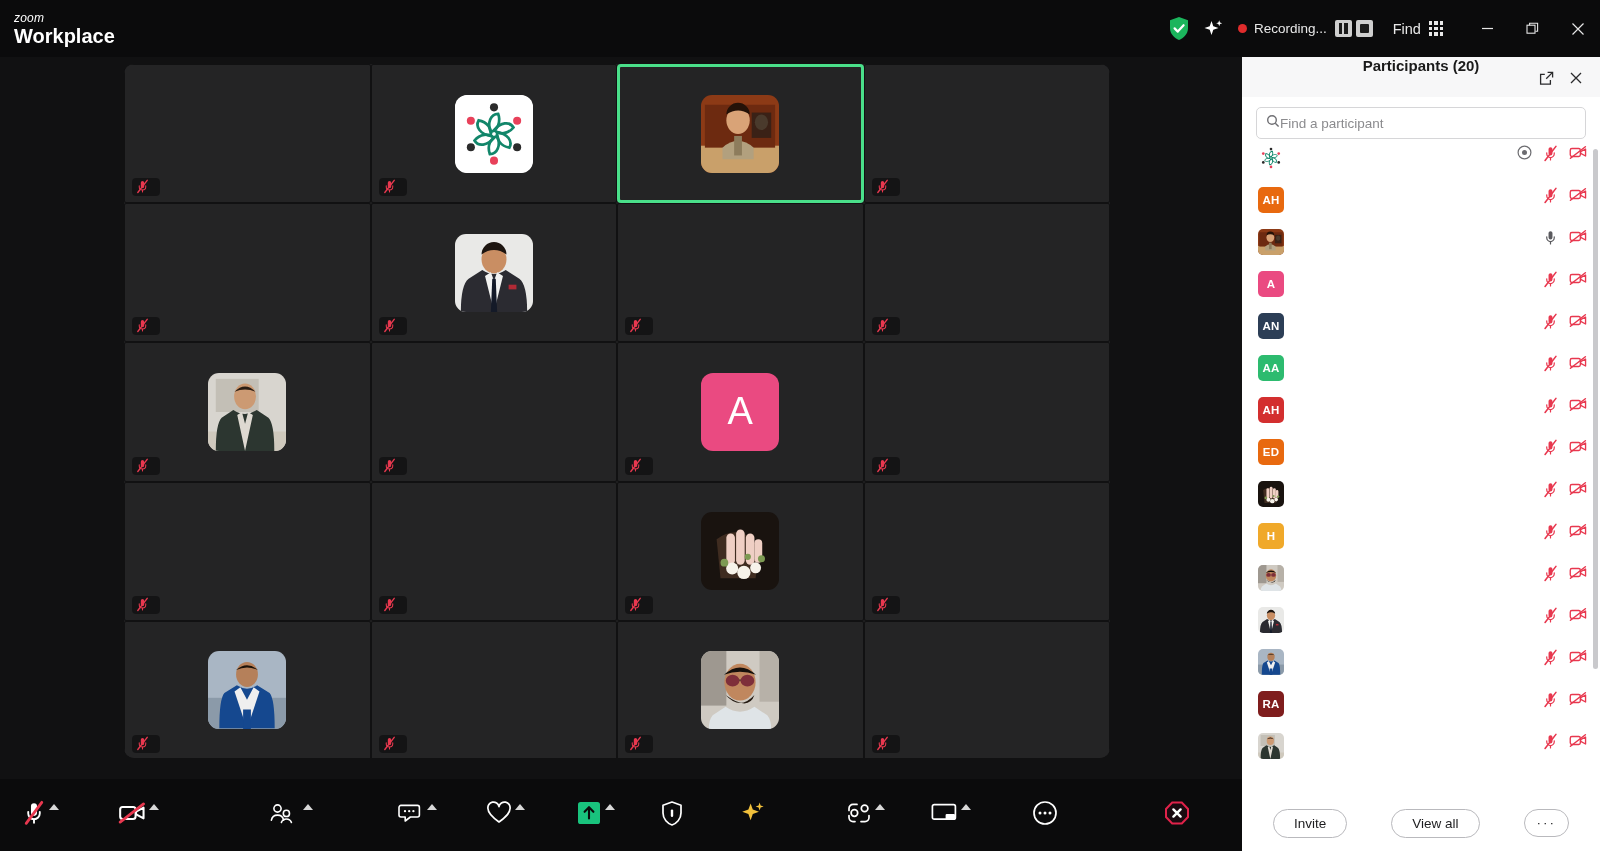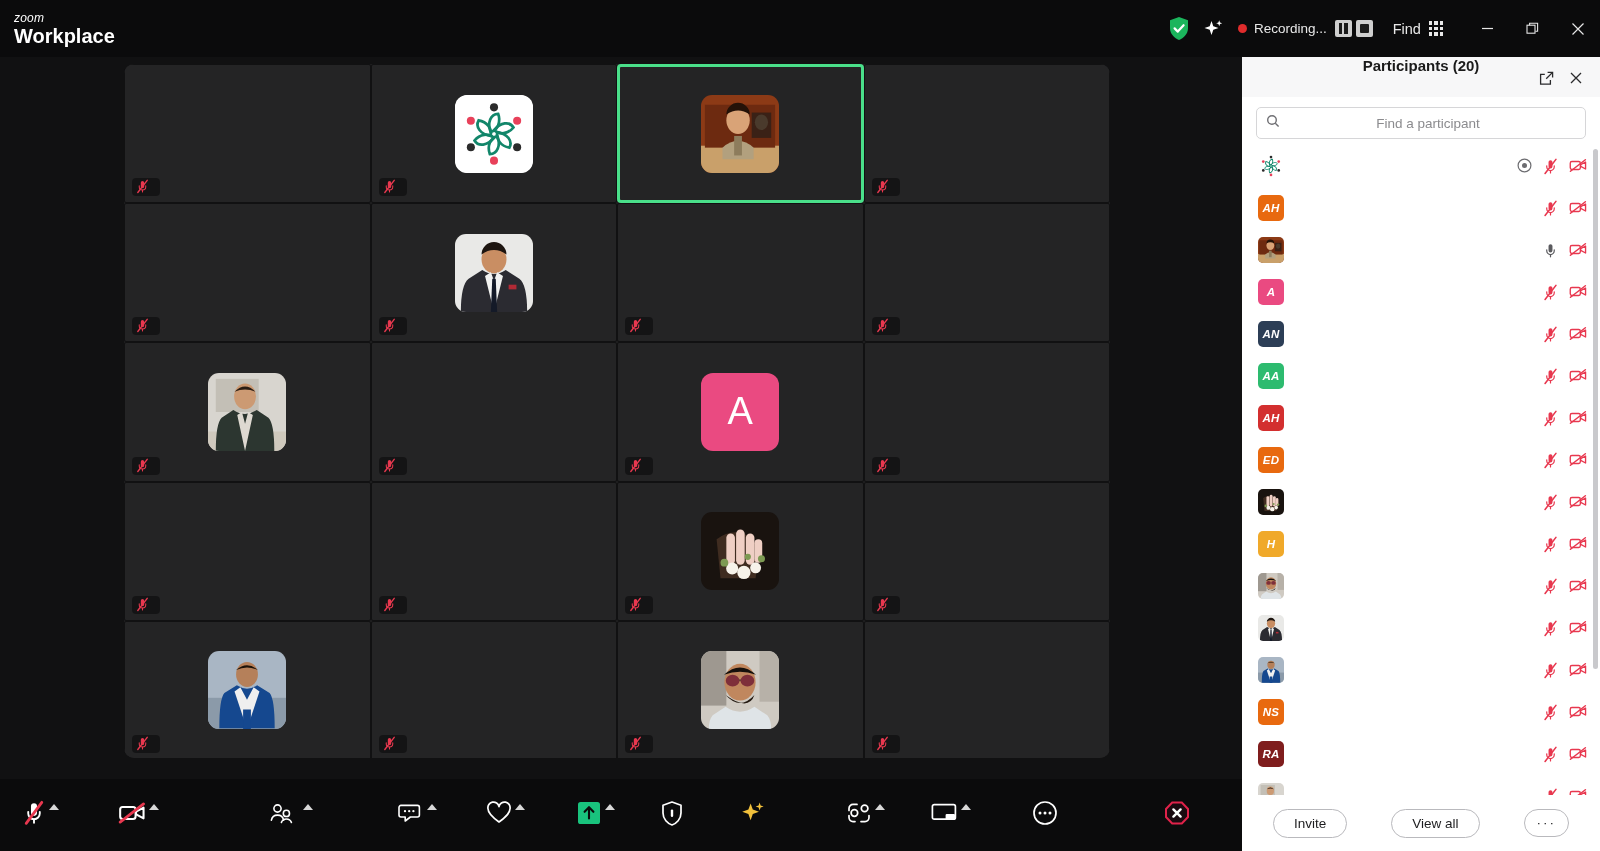--- a/index.html
+++ b/index.html
@@ -107,26 +107,26 @@
   #panel-header .hdr-btn { position: absolute; top: 11px; width: 20px; height: 20px;
     display: flex; align-items: center; justify-content: center; cursor: pointer; }
   #btn-popout { right: 44px; } #btn-panel-close { right: 14px; }
   #search-wrap { padding: 10px 14px 6px 14px; flex: 0 0 auto; }
   #search-box {
     height: 32px; border: 1px solid #d6d6d8; border-radius: 5px;
     display: flex; align-items: center; padding: 0 9px;
   }
   #search-input {
     border: none; outline: none; flex: 1; font-size: 13.5px; color: #3a3a3a;
-    font-family: "Liberation Sans", sans-serif; background: transparent;  text-align: center;
+    font-family: "Liberation Sans", sans-serif; background: transparent; 
   }
   #search-input::placeholder { color: #8b8b8e; }
   #plist { flex: 1; overflow: hidden; position: relative; }
   .prow {
-    height: 42px; display: flex; align-items: center; padding: 0 14px 0 16px; cursor: default; font-style: italic;
+    height: 42px; display: flex; align-items: flex-start; padding: 0 14px 0 16px; cursor: default;
   }
   .pav {
     width: 26px; height: 26px; border-radius: 5px; flex: 0 0 auto; overflow: hidden;
     display: flex; align-items: center; justify-content: center;
     color: #fff; font-size: 11.5px; font-weight: 700; letter-spacing: .2px;
   }
   .pname { margin-left: 11px; color: #1d1d1f; font-size: 13.5px; white-space: nowrap;
            overflow: hidden; text-overflow: ellipsis; }
   .ptag { color: #3c3c3e; font-size: 13px; margin-left: 5px; white-space: nowrap; }
   .pspacer { flex: 1; min-width: 6px; }
@@ -1065,36 +1065,20 @@
      <path d="M8 13.4 v2.4" stroke="#e8384f" stroke-width="1.3" stroke-linecap="round"></path>
      <path d="M2.2 16.4 L13.8 1.4" stroke="#e8384f" stroke-width="1.7" stroke-linecap="round"></path>
           </svg></span>
         <span class="pico"><svg width="18" height="15" viewBox="0 0 20 16">
             <rect x="1.4" y="3.6" width="11.2" height="8.8" rx="1.8" stroke="#e8384f" stroke-width="1.5" fill="none"></rect>
      <path d="M13 7 L18.4 4.1 v7.8 L13 9 Z" stroke="#e8384f" stroke-width="1.5" fill="none" stroke-linejoin="round"></path>
      <path d="M1.6 14.4 L18.2 1.6" stroke="#e8384f" stroke-width="1.7" stroke-linecap="round"></path>
           </svg></span>
       </div>
       <div class="prow">
-        <div class="pav" style="background:#e8690f">NS</div>
-        <span class="pname"></span>
-        <span class="pspacer"></span>
-        <span class="pico"><svg width="15" height="17" viewBox="0 0 16 18">
-            <path d="M8 2.2 a2.1 2.1 0 0 1 2.1 2.1 v4.6 a2.1 2.1 0 0 1 -4.2 0 v-4.6 A2.1 2.1 0 0 1 8 2.2 Z" fill="#e8384f"></path>
-     <path d="M4 8.2 v1.1 a4 4 0 0 0 8 0 v-1.1" stroke="#e8384f" stroke-width="1.3" fill="none" stroke-linecap="round"></path>
-     <path d="M8 13.4 v2.4" stroke="#e8384f" stroke-width="1.3" stroke-linecap="round"></path>
-     <path d="M2.2 16.4 L13.8 1.4" stroke="#e8384f" stroke-width="1.7" stroke-linecap="round"></path>
-          </svg></span>
-        <span class="pico"><svg width="18" height="15" viewBox="0 0 20 16">
-            <rect x="1.4" y="3.6" width="11.2" height="8.8" rx="1.8" stroke="#e8384f" stroke-width="1.5" fill="none"></rect>
-     <path d="M13 7 L18.4 4.1 v7.8 L13 9 Z" stroke="#e8384f" stroke-width="1.5" fill="none" stroke-linejoin="round"></path>
-     <path d="M1.6 14.4 L18.2 1.6" stroke="#e8384f" stroke-width="1.7" stroke-linecap="round"></path>
-          </svg></span>
-      </div>
-      <div class="prow">
         <div class="pav" style="background:#7f1d1d">RA</div>
         <span class="pname"></span>
         <span class="pspacer"></span>
         <span class="pico"><svg width="15" height="17" viewBox="0 0 16 18">
             <path d="M8 2.2 a2.1 2.1 0 0 1 2.1 2.1 v4.6 a2.1 2.1 0 0 1 -4.2 0 v-4.6 A2.1 2.1 0 0 1 8 2.2 Z" fill="#e8384f"></path>
      <path d="M4 8.2 v1.1 a4 4 0 0 0 8 0 v-1.1" stroke="#e8384f" stroke-width="1.3" fill="none" stroke-linecap="round"></path>
      <path d="M8 13.4 v2.4" stroke="#e8384f" stroke-width="1.3" stroke-linecap="round"></path>
      <path d="M2.2 16.4 L13.8 1.4" stroke="#e8384f" stroke-width="1.7" stroke-linecap="round"></path>
           </svg></span>
         <span class="pico"><svg width="18" height="15" viewBox="0 0 20 16">

